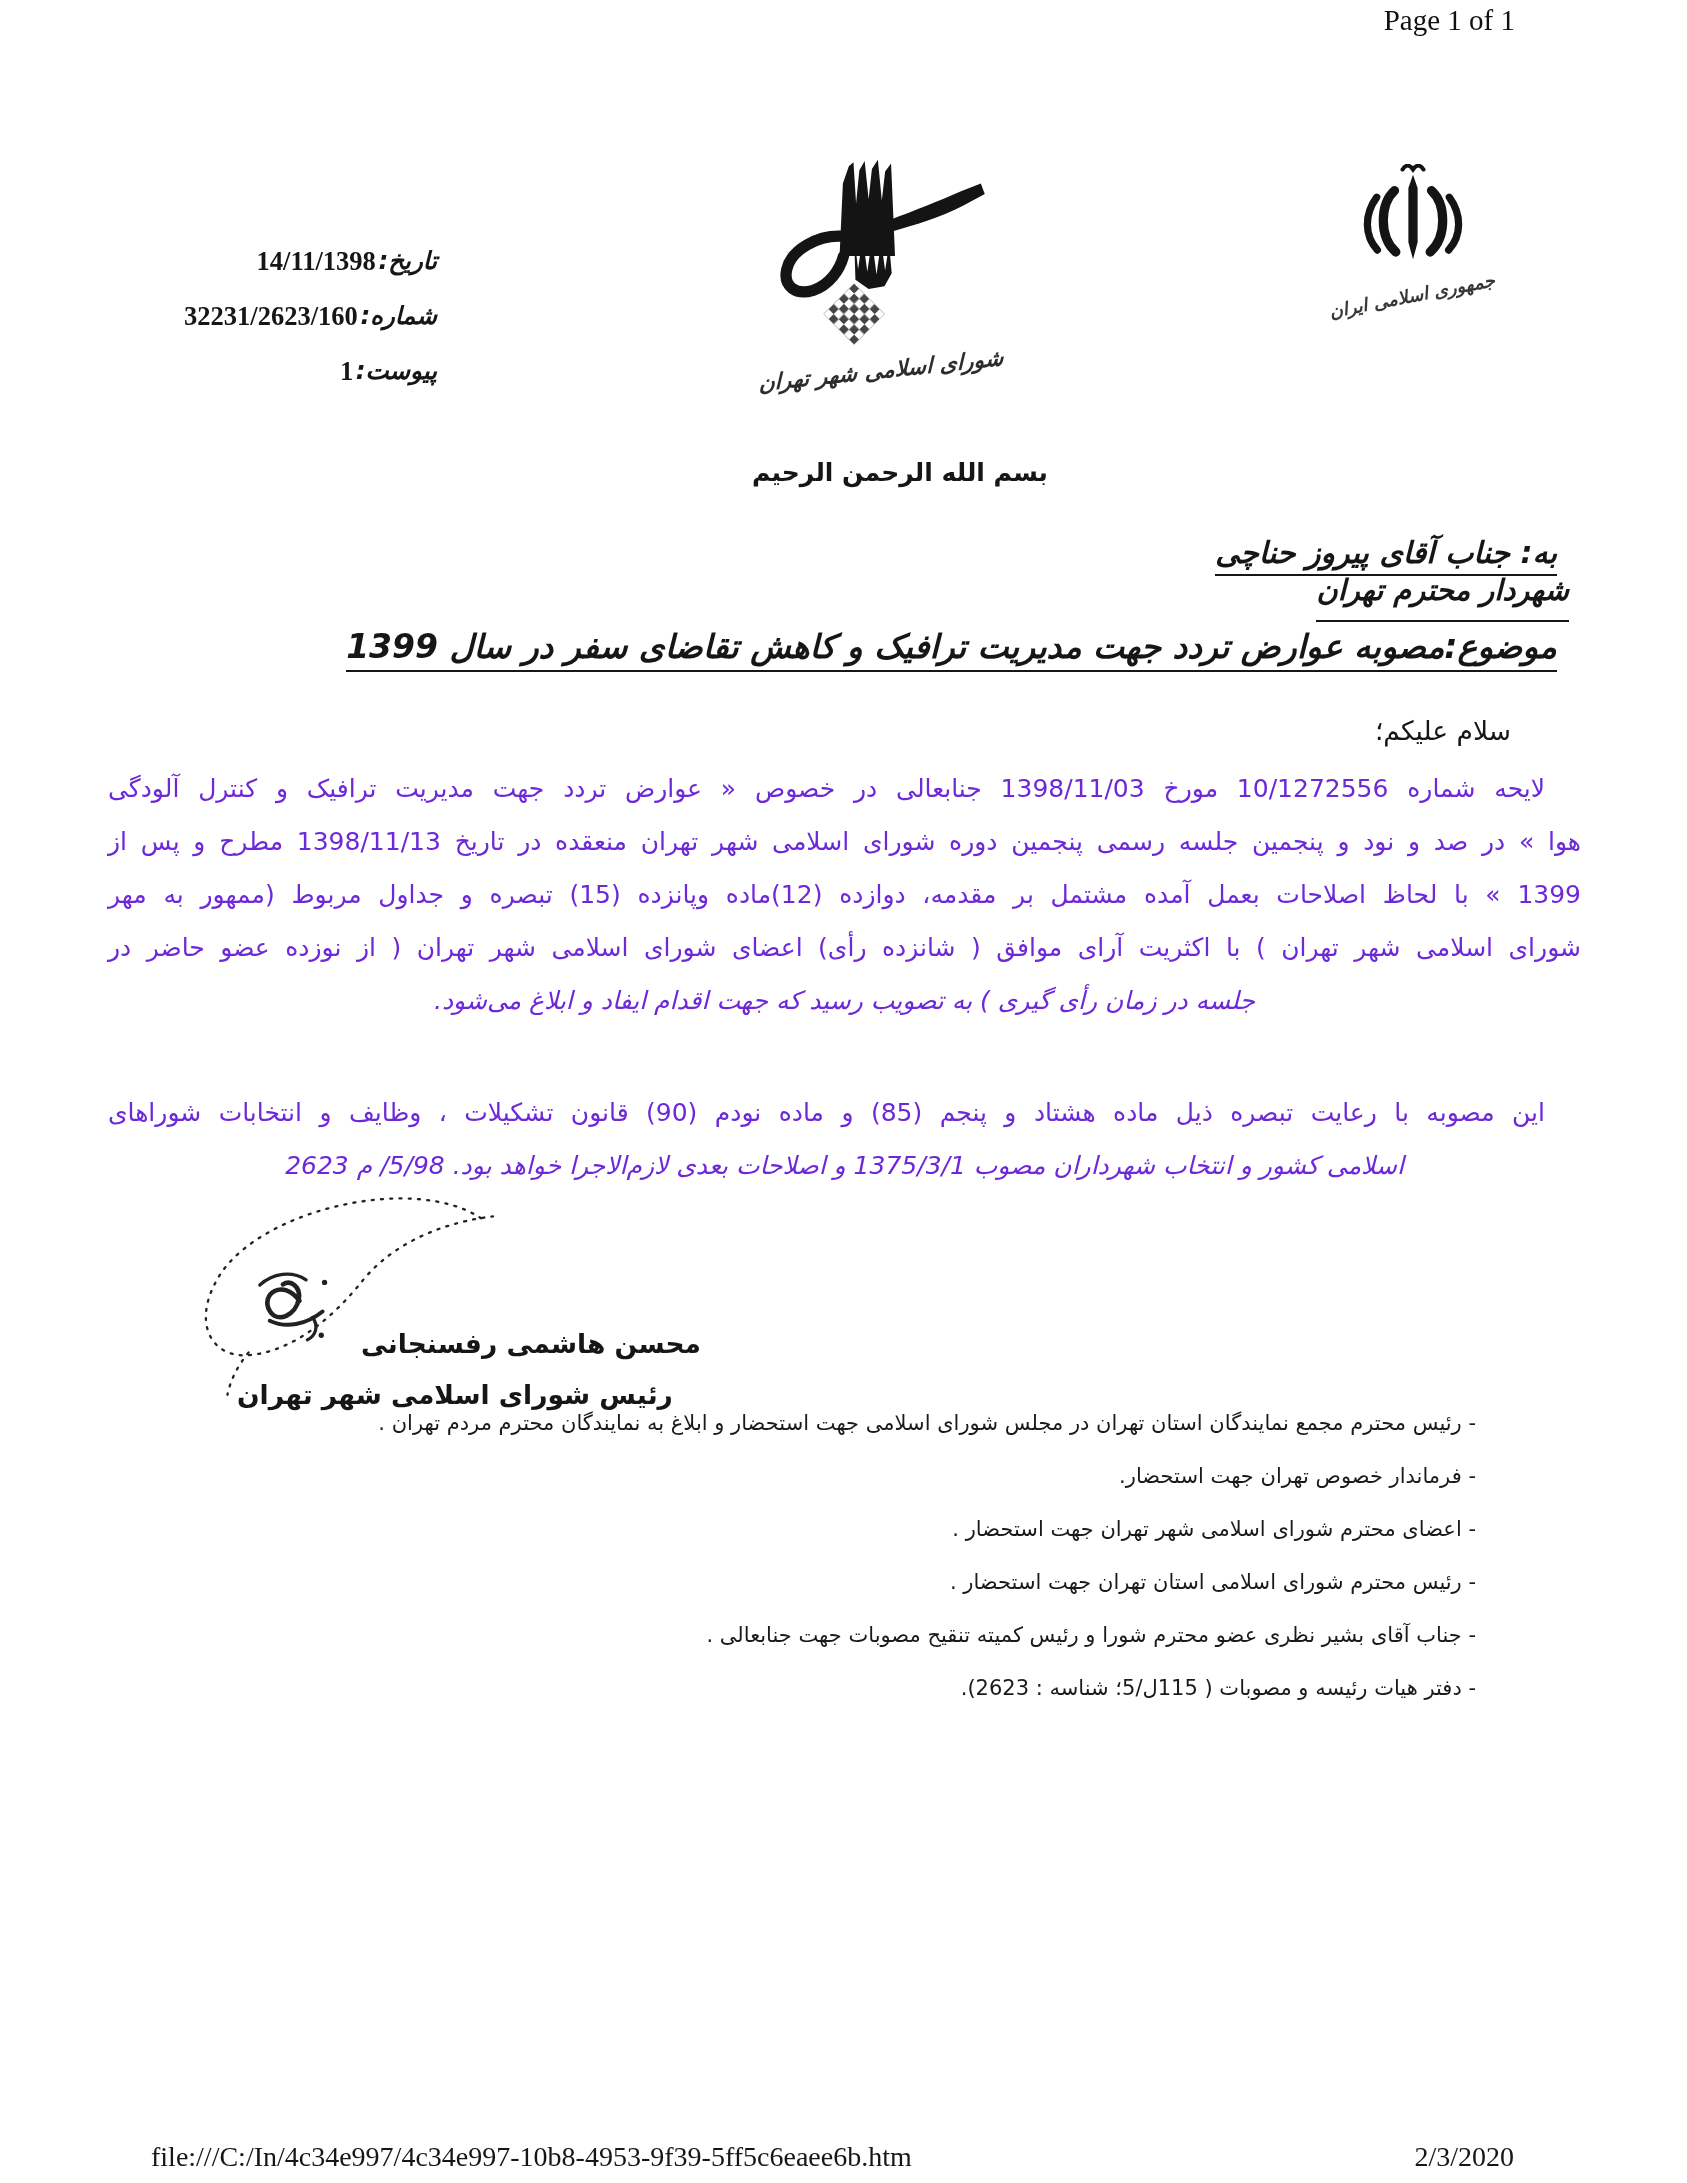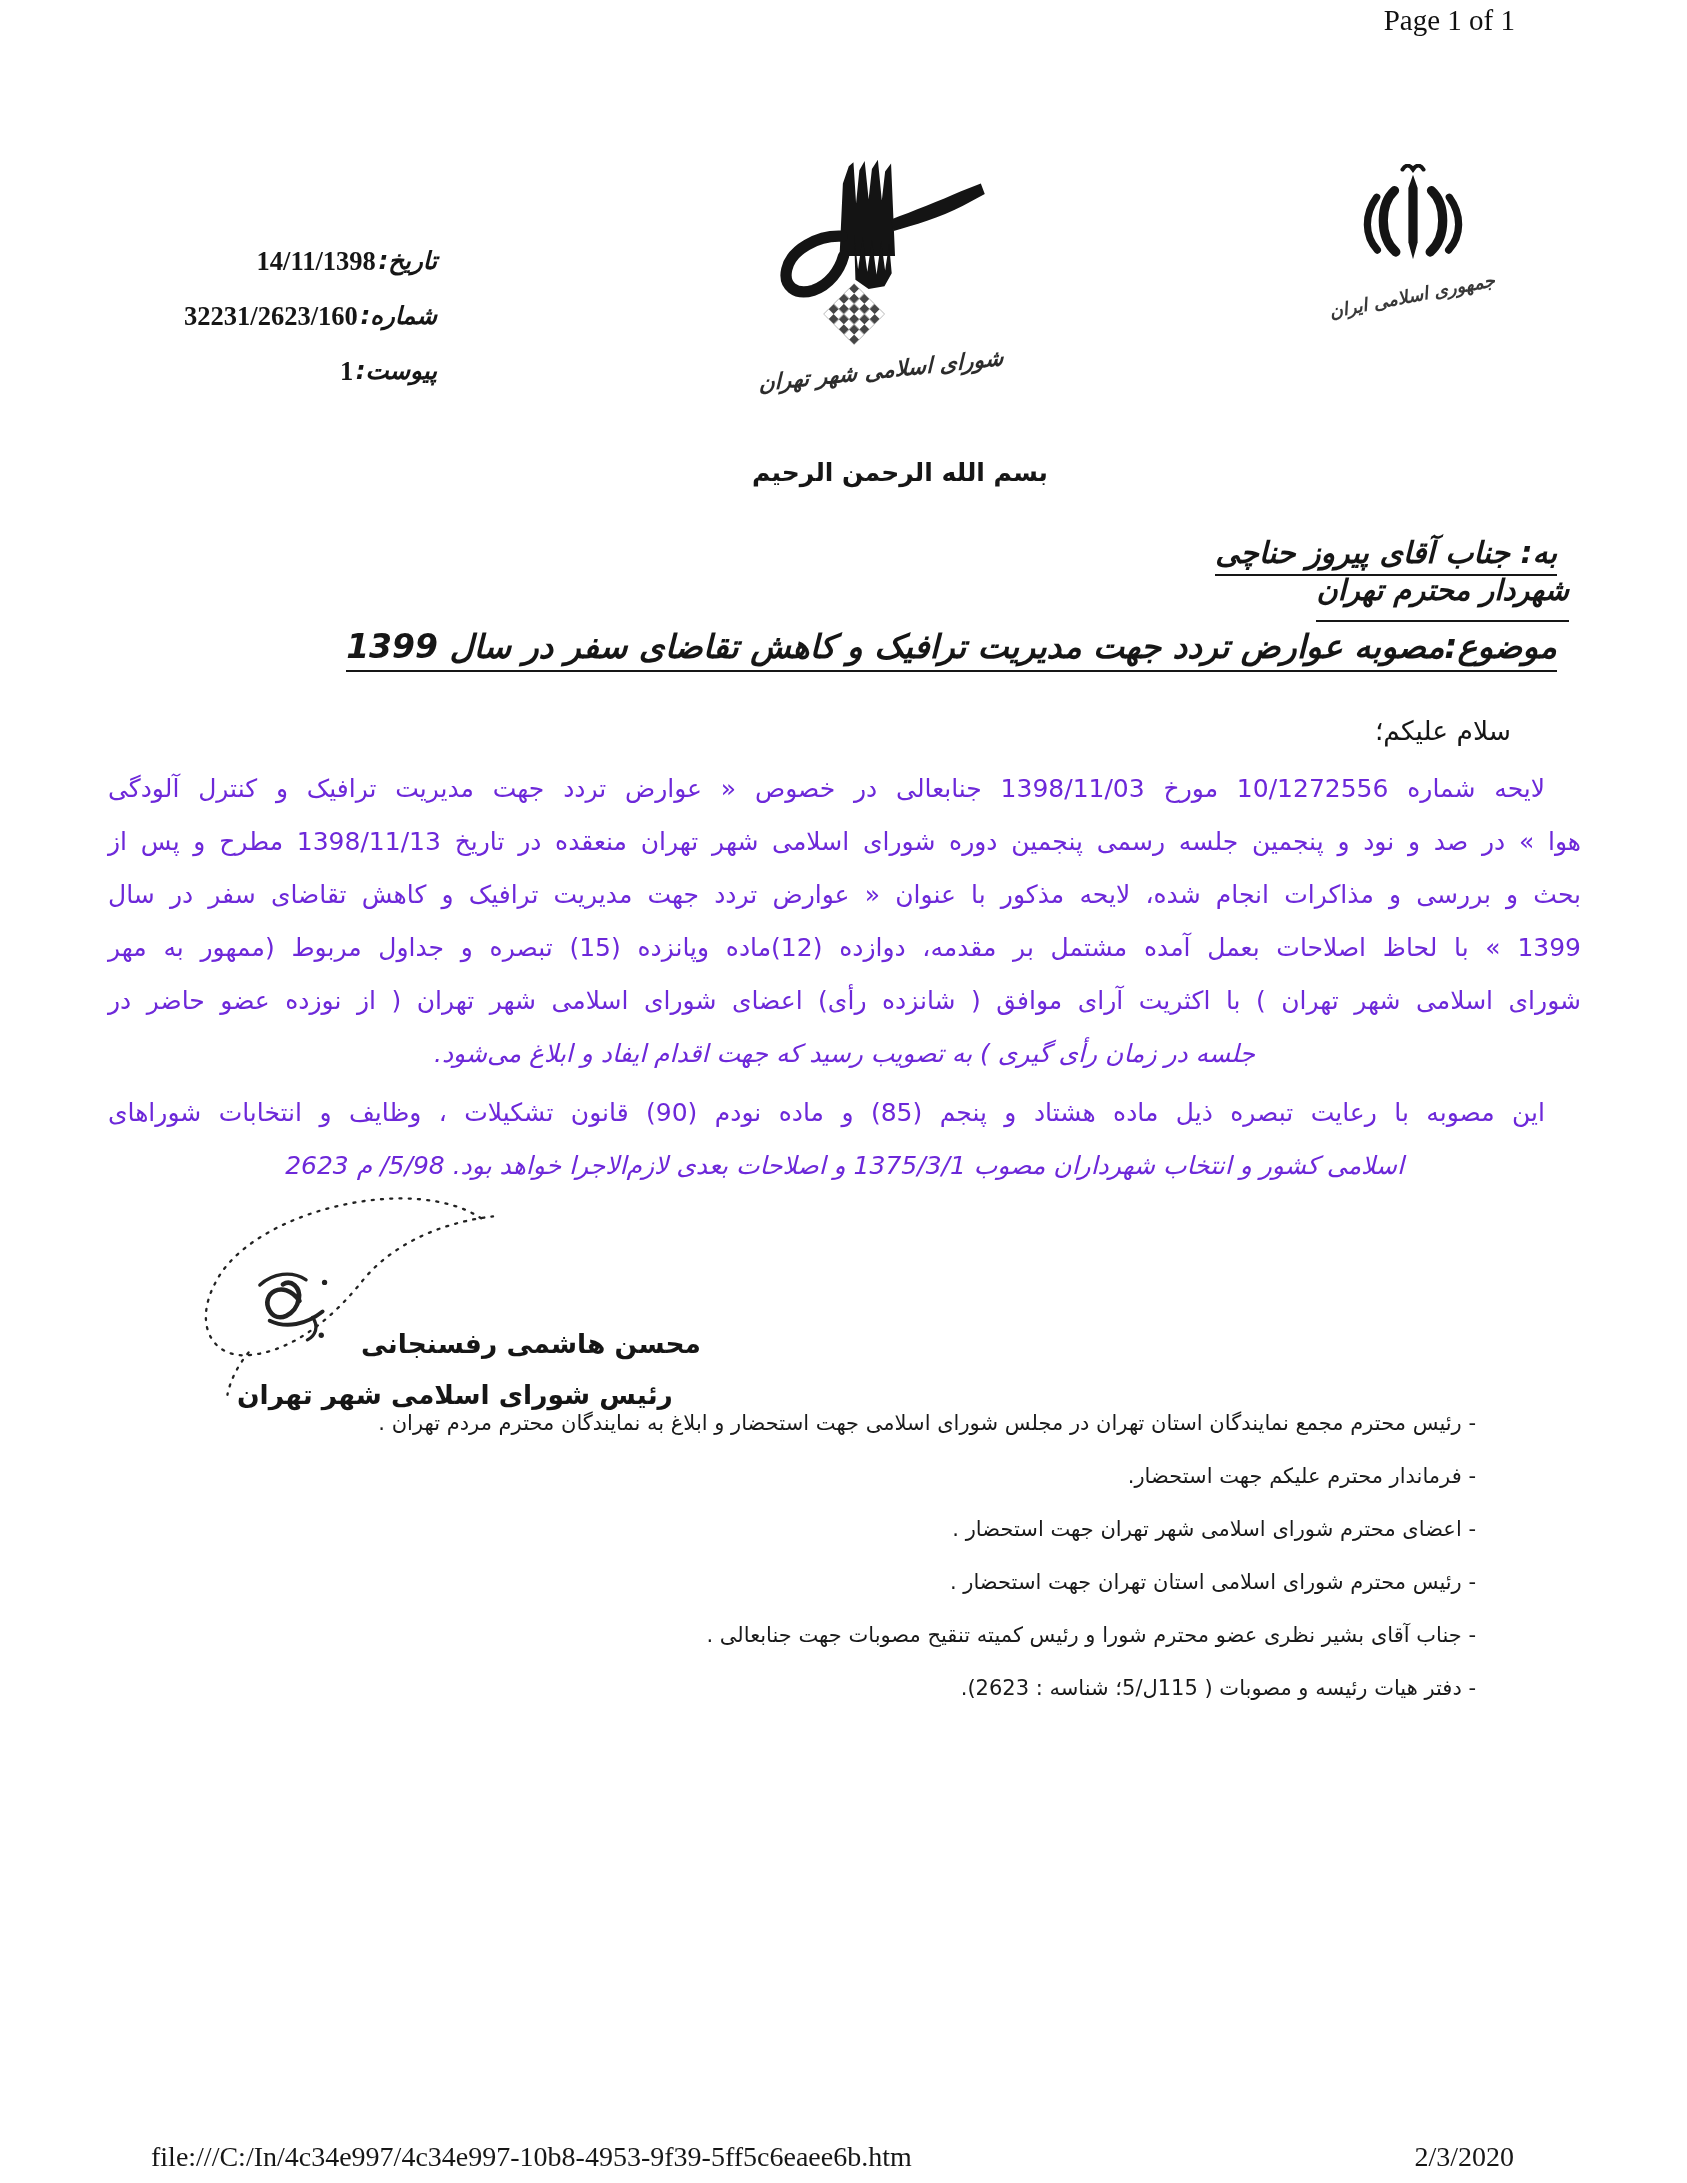--- a/index.html
+++ b/index.html
@@ -119,21 +119,20 @@
 
   <div class="line-to">به: جناب آقای پیروز حناچی</div>
   <div class="line-mayor">شهردار محترم تهران</div>
   <div class="subject">موضوع:مصوبه عوارض تردد جهت مدیریت ترافیک و کاهش تقاضای سفر در سال 1399</div>
 
   <div class="salam">سلام علیکم؛</div>
 
   <div class="para p1">
     <div class="jline indent1">لایحه شماره 10/1272556 مورخ 1398/11/03 جنابعالی در خصوص « عوارض تردد جهت مدیریت ترافیک و کنترل آلودگی</div>
     <div class="jline">هوا » در صد و نود و پنجمین جلسه رسمی پنجمین دوره شورای اسلامی شهر تهران منعقده در تاریخ 1398/11/13 مطرح و پس از</div>
-    <div class="jline">بحث و بررسی و مذاکرات انجام شده، لایحه مذکور با عنوان « عوارض تردد جهت مدیریت ترافیک و کاهش تقاضای سفر در سال</div>
     <div class="jline">1399 » با لحاظ اصلاحات بعمل آمده مشتمل بر مقدمه، دوازده (12)ماده وپانزده (15) تبصره و جداول مربوط  (ممهور به مهر</div>
     <div class="jline">شورای اسلامی شهر تهران )  با اکثریت آرای موافق ( شانزده رأی)  اعضای شورای اسلامی شهر تهران ( از نوزده عضو حاضر در</div>
     <div class="jlast">جلسه در زمان رأی گیری ) به تصویب رسید که جهت اقدام ایفاد و ابلاغ می‌شود.</div>
   </div>
 
   <div class="para p2">
     <div class="jline indent1">این مصوبه با رعایت تبصره ذیل ماده هشتاد و پنجم (85)  و ماده نودم (90) قانون تشکیلات ، وظایف و انتخابات شوراهای</div>
     <div class="jlast">اسلامی کشور و انتخاب شهرداران مصوب 1375/3/1 و اصلاحات بعدی لازم‌الاجرا خواهد بود. 5/98/ م 2623</div>
   </div>
 
@@ -147,21 +146,21 @@
       <path d="M225,205 c10,14 4,28 -8,34" stroke-width="5"></path>
     </g>
     <circle cx="243" cy="152" r="4" fill="#222"></circle>
     <circle cx="238" cy="232" r="4" fill="#222"></circle>
   </svg>
   <div class="sig-name">محسن هاشمی رفسنجانی</div>
   <div class="sig-title">رئیس شورای اسلامی شهر تهران</div>
 
   <div class="cc">
     <div class="cc-item">- رئیس محترم مجمع نمایندگان استان تهران در مجلس شورای اسلامی جهت استحضار و ابلاغ به نمایندگان محترم مردم تهران .</div>
-    <div class="cc-item">- فرماندار محترم علیکم جهت استحضار.</div>
+    <div class="cc-item">- فرماندار خصوص تهران جهت استحضار.</div>
     <div class="cc-item">- اعضای محترم شورای اسلامی شهر تهران جهت استحضار .</div>
     <div class="cc-item">- رئیس محترم شورای اسلامی استان تهران جهت استحضار .</div>
     <div class="cc-item">- جناب آقای بشیر نظری عضو محترم شورا و رئیس کمیته تنقیح مصوبات جهت جنابعالی .</div>
     <div class="cc-item">- دفتر هیات رئیسه و مصوبات ( 115ل/5؛ شناسه : 2623).</div>
   </div>
 
   <div class="footer-file">file:///C:/In/4c34e997/4c34e997-10b8-4953-9f39-5ff5c6eaee6b.htm</div>
   <div class="footer-date">2/3/2020</div>
 
 </div>

